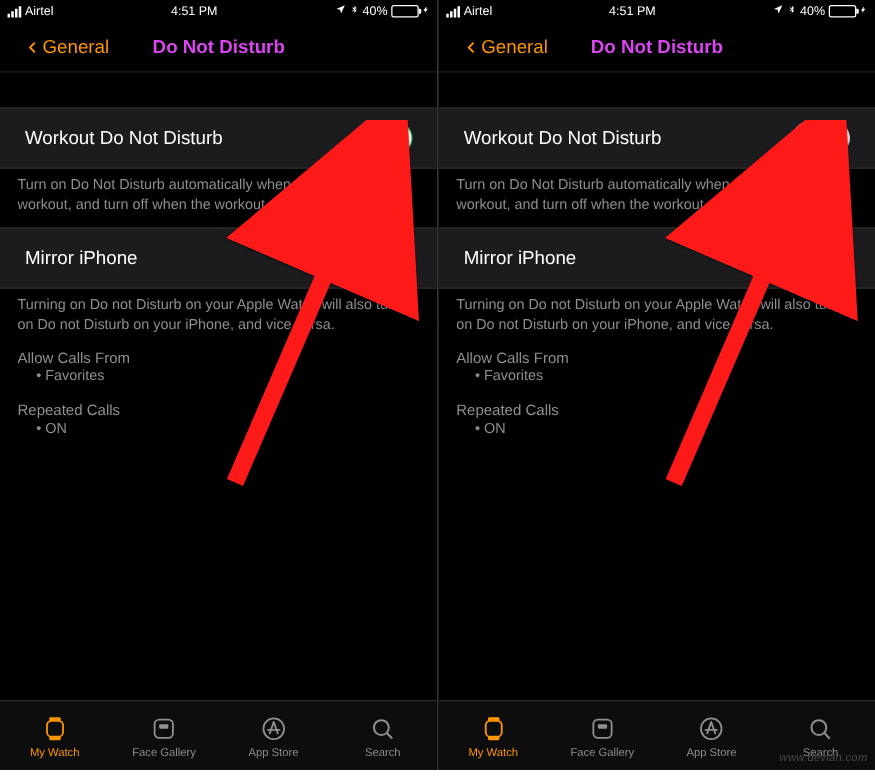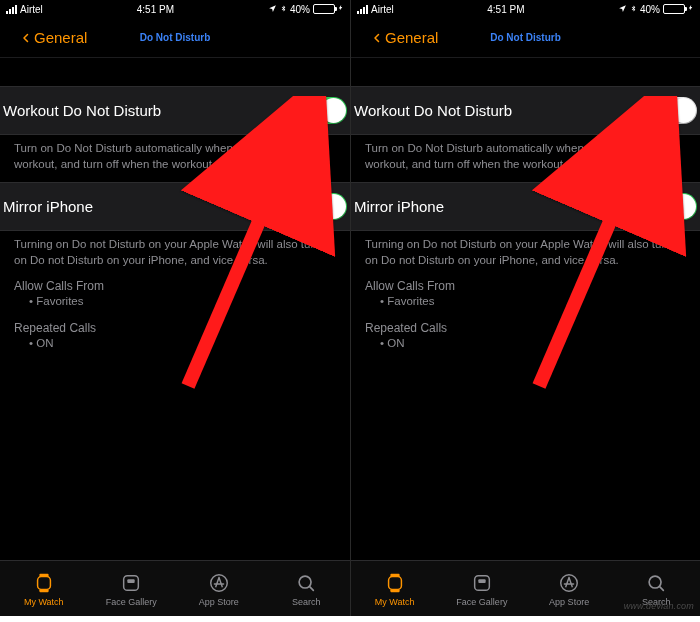--- a/index.html
+++ b/index.html
@@ -59,33 +59,33 @@
     font-weight: 400;
     padding-left: 20px;
     gap: 2px;
     cursor: pointer;
   }
   .chev-left { width: 12px; height: 12px; }
   .page-title {
     position: absolute;
     left: 0; right: 0;
     text-align: center;
-    font-size: 10px;
+    font-size: 15px;
     font-weight: 600;
-    color: #3b82f6;
+    color: #d946ef;
     pointer-events: none;
   }
 
   .content { flex: 1; overflow: hidden; }
 
   .section-spacer { height: 28px; }
 
   .row {
     background: #1c1c1e;
-    padding: 10px 3px;
+    padding: 10px 20px;
     display: flex;
     align-items: center;
     justify-content: space-between;
     border-top: 0.5px solid #2c2c2e;
     border-bottom: 0.5px solid #2c2c2e;
   }
   .row-label { font-size: 15px; color: #fff; }
 
   .footer-text {
     font-size: 11.5px;

